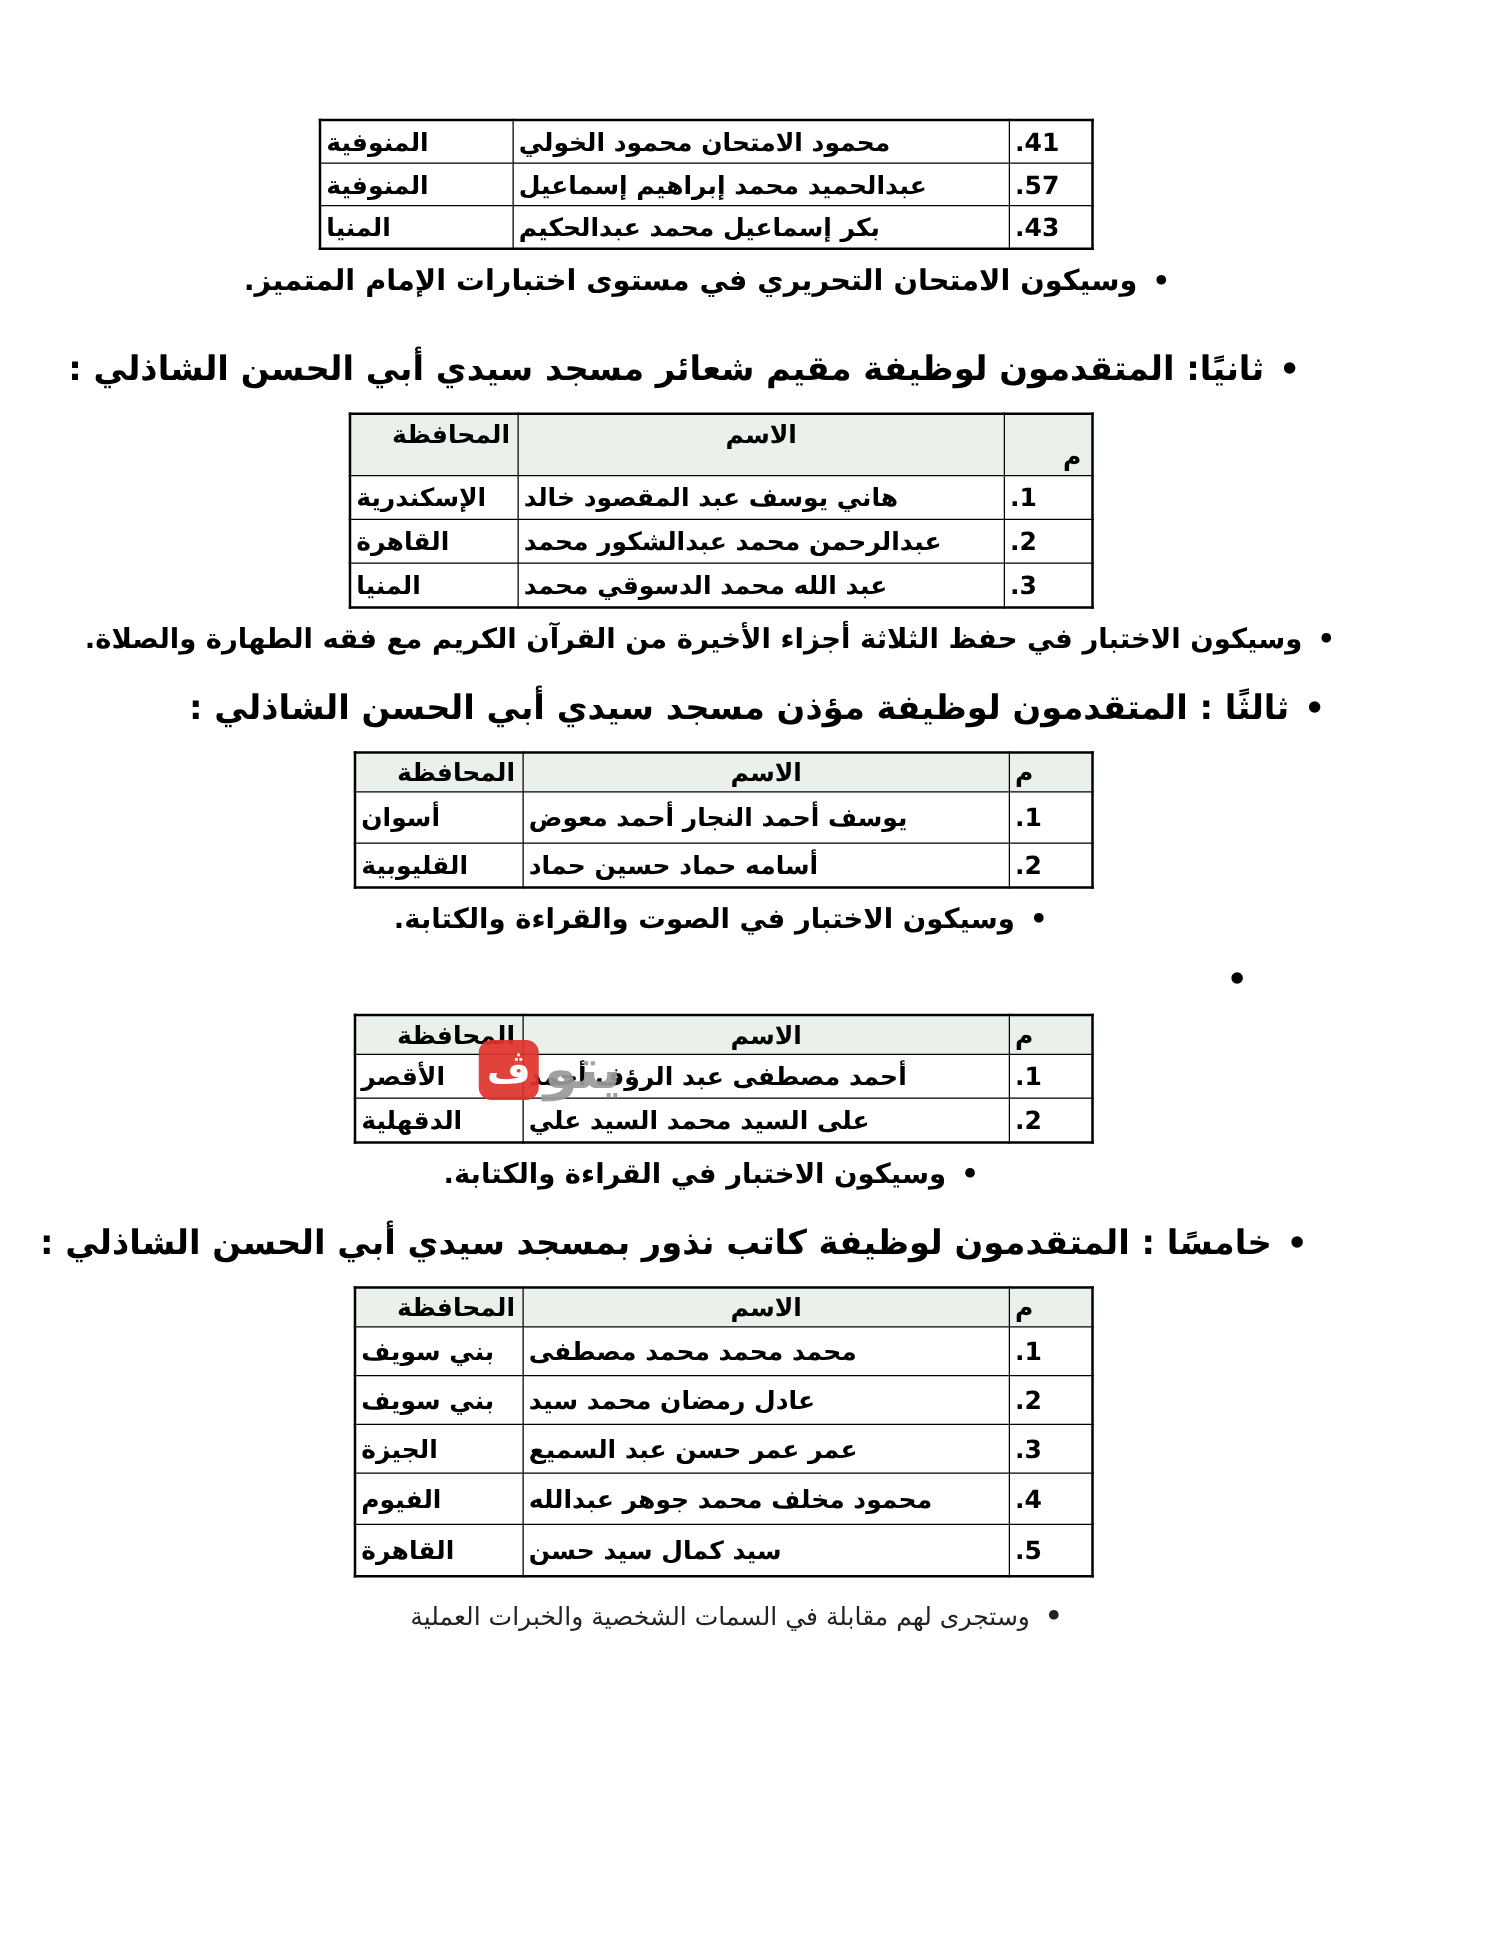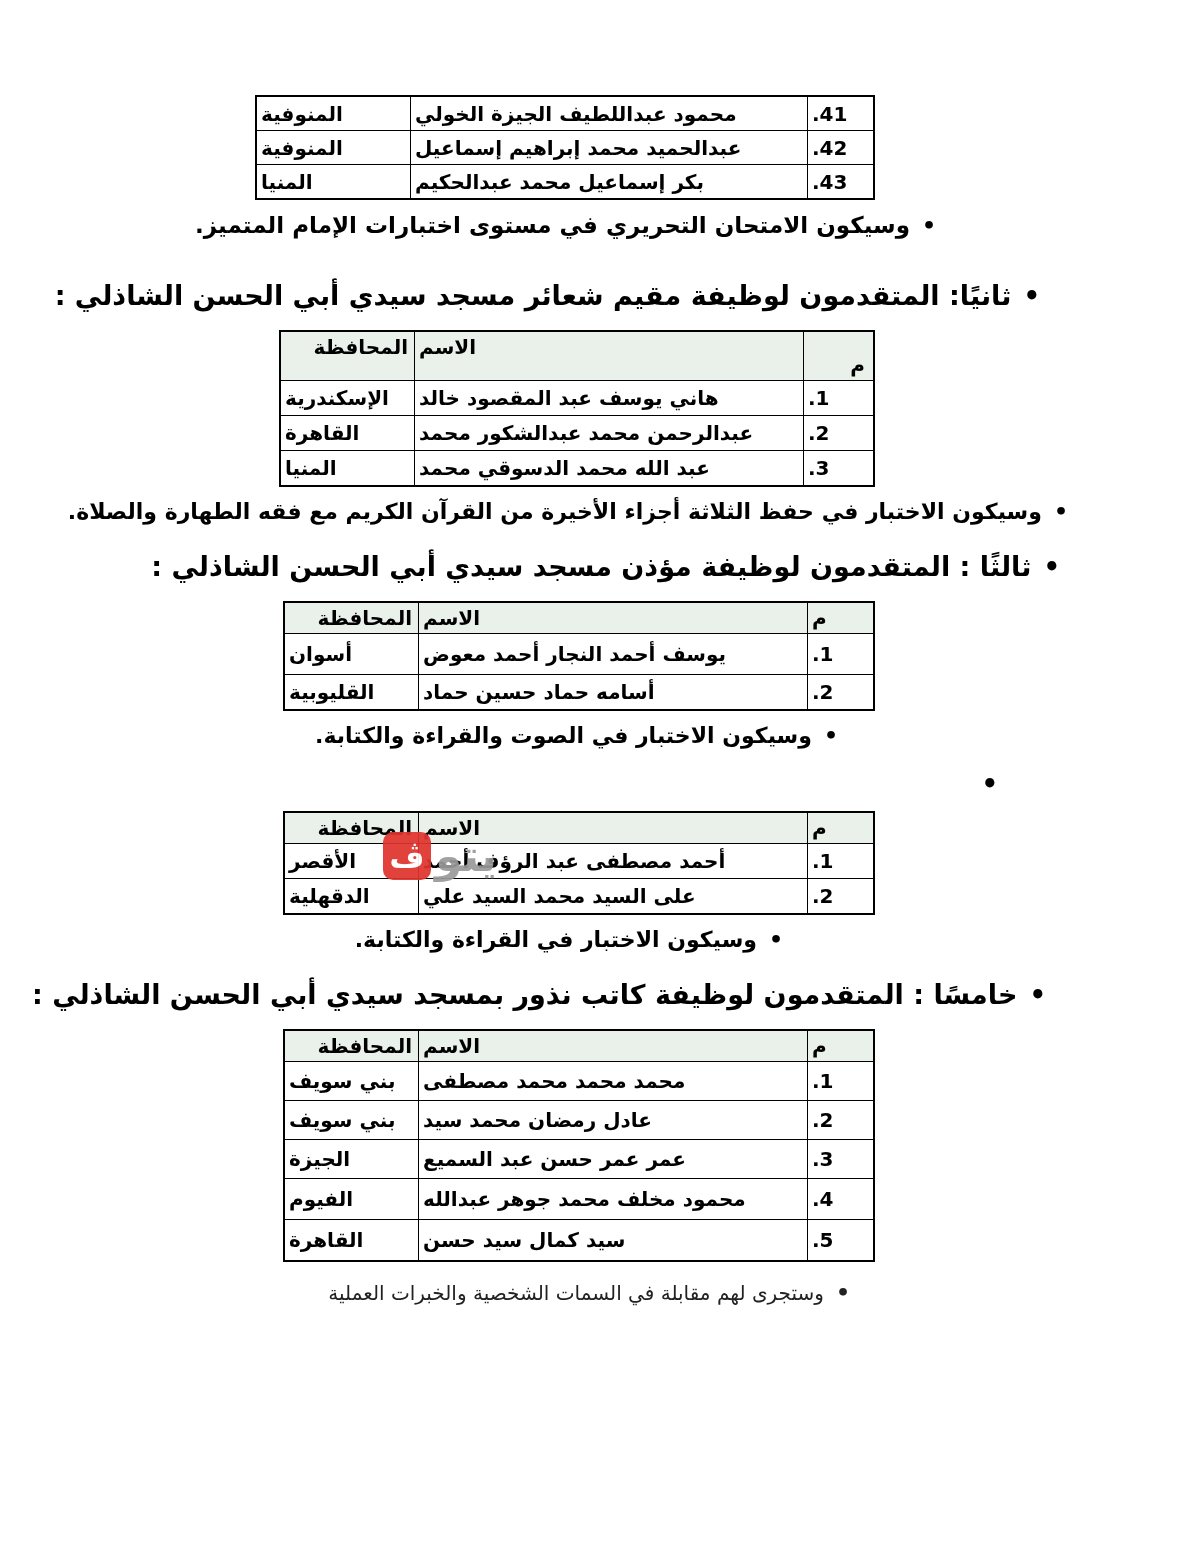--- a/index.html
+++ b/index.html
@@ -42,21 +42,21 @@
   .sec-tbl .c-gov{ width:123px; }
   .sec-tbl td{ height:28px; }
   .sec-tbl tr.head td{
     background:var(--header-bg, #eaf0ea);
     font-weight:700;
     height:24px;
   }
   .sec-tbl.tall-head tr.head td{ height:42px; vertical-align:top; }
   .sec-tbl.tall-head tr.head td.c-num{ vertical-align:bottom; text-align:right; padding-right:8px; }
   .sec-tbl tr.head td.c-gov{ text-align:right; padding-right:6px; vertical-align:top; }
-  .sec-tbl tr.head td.c-name{ vertical-align:top; }
+  .sec-tbl tr.head td.c-name{ text-align:center; vertical-align:top; }
   .rows40 td{ height:34px; }
   .rows38 td{ height:32px; }
 
   
   .line{
     display:flex;
     align-items:baseline;
     gap:12px;
   }
   .bullet{
@@ -128,25 +128,25 @@
 </style>
 </head>
 <body>
 
 <div class="page">
 
   <table class="tbl intro-tbl">
     <tbody>
         <tr>
       <td class="c-num">41.</td>
-      <td class="c-name">محمود عبداللطيف الجيزة الخولي</td>
+      <td class="c-name">محمود الامتحان محمود الخولي</td>
       <td class="c-gov">المنوفية</td>
     </tr>
     <tr>
-      <td class="c-num">42.</td>
+      <td class="c-num">57.</td>
       <td class="c-name">عبدالحميد محمد إبراهيم إسماعيل</td>
       <td class="c-gov">المنوفية</td>
     </tr>
     <tr>
       <td class="c-num">43.</td>
       <td class="c-name">بكر إسماعيل محمد عبدالحكيم</td>
       <td class="c-gov">المنيا</td>
     </tr>
   </tbody>
     </table>

